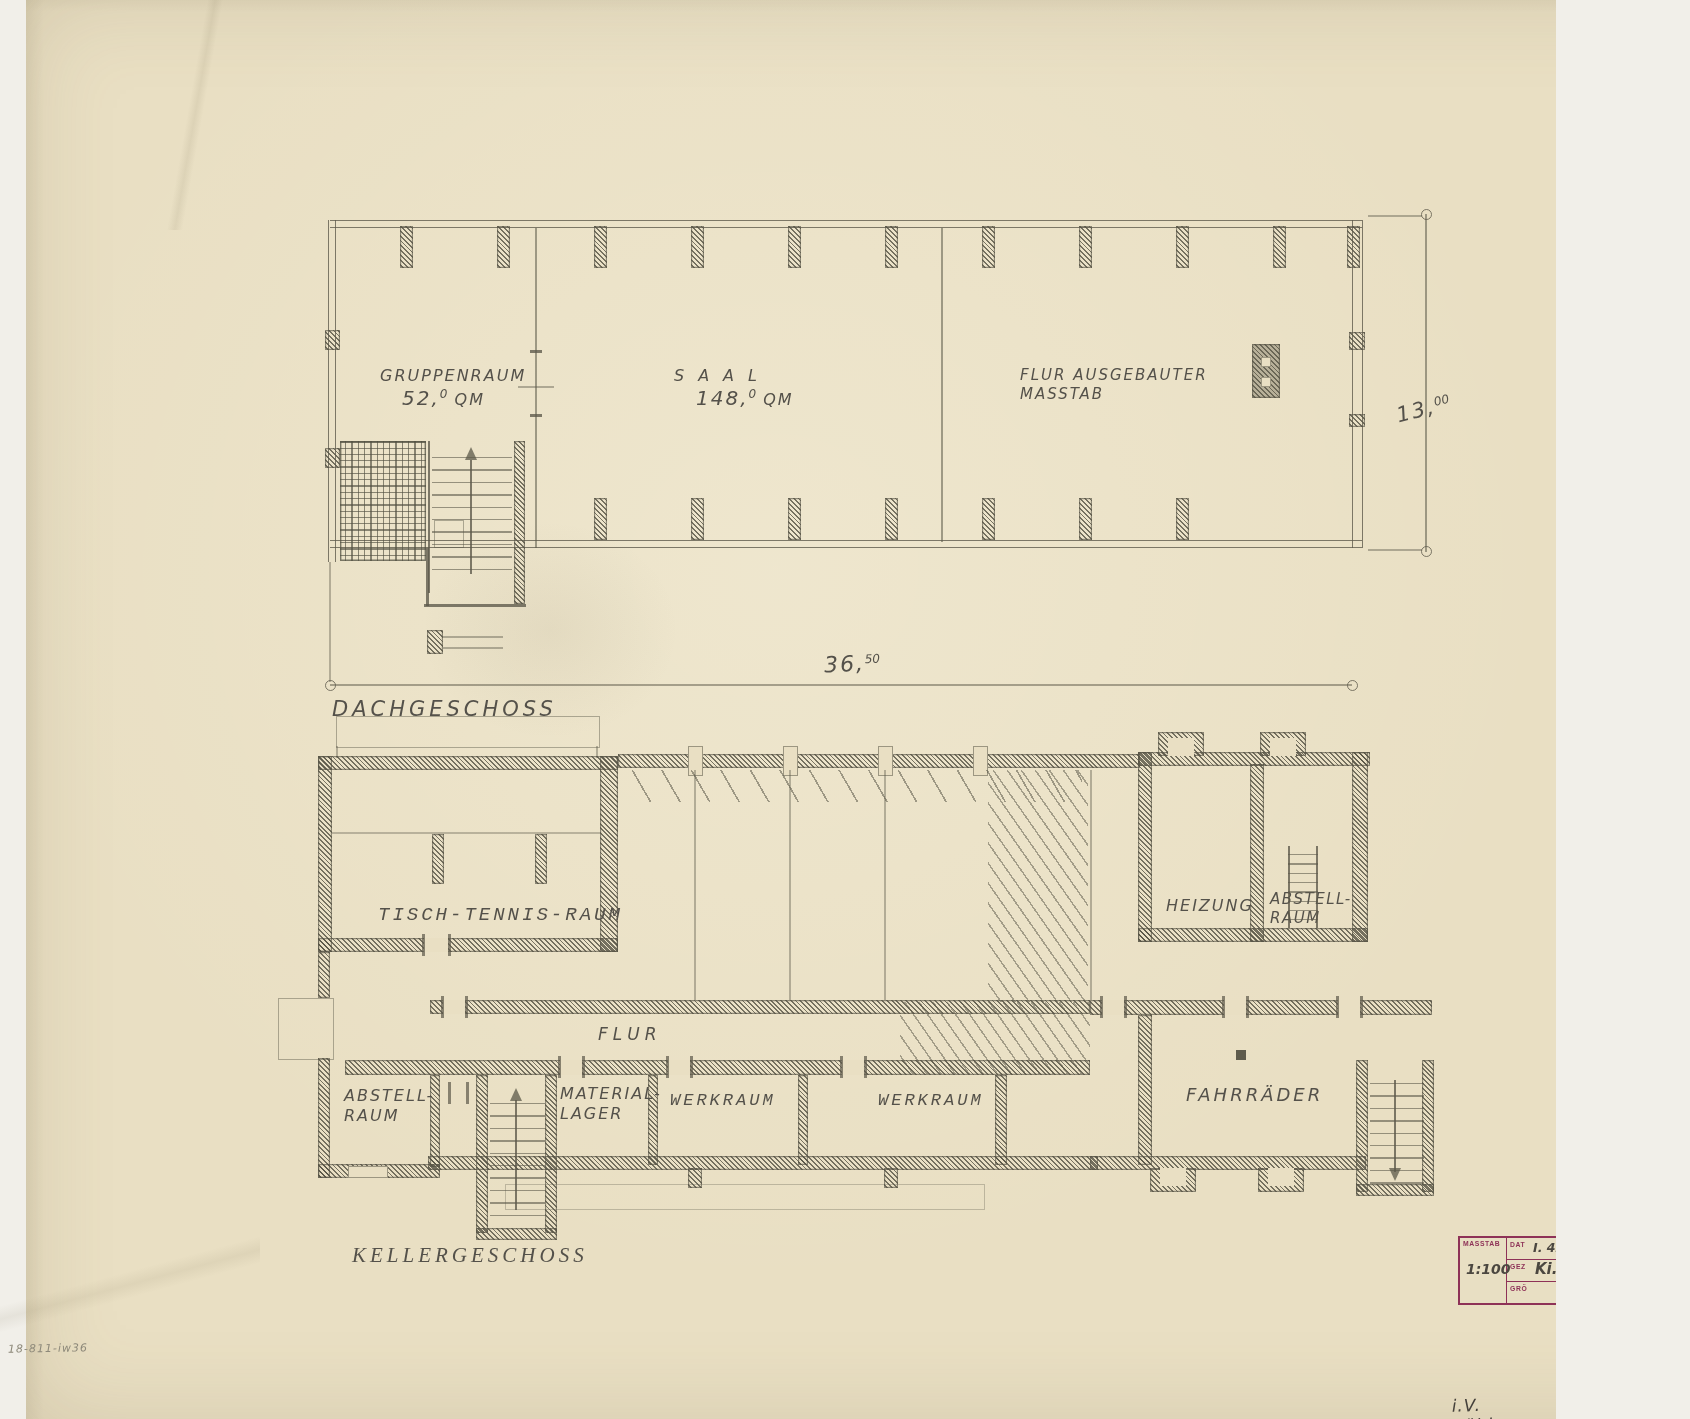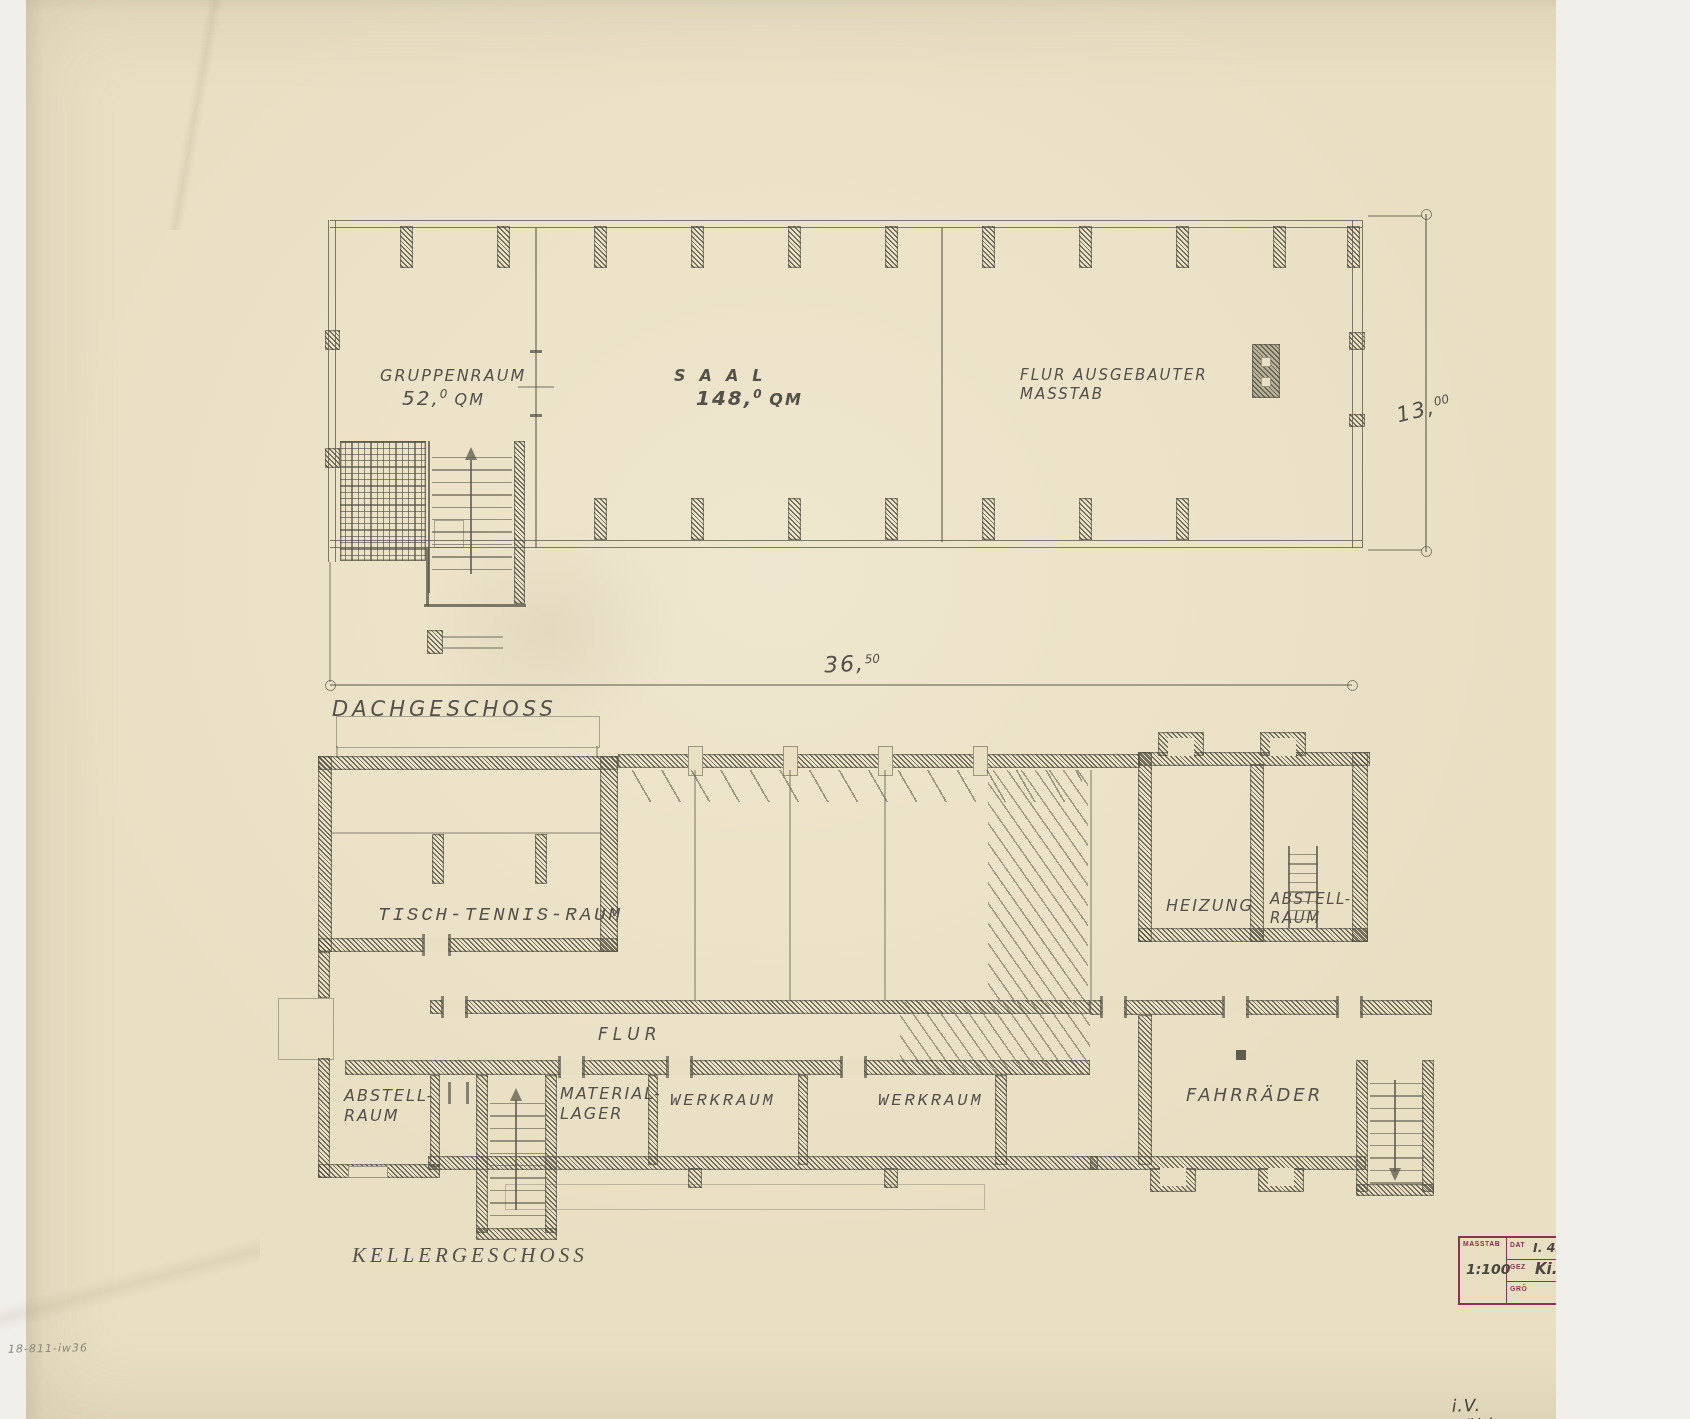--- a/index.html
+++ b/index.html
@@ -115,21 +115,21 @@
   <div class="vline" style="left:426px;top:548px;width:3px;height:58px;"></div>
   <div class="hline" style="left:424px;top:604px;width:102px;height:3px;"></div>
   <div class="wall-h" style="left:427px;top:630px;width:16px;height:24px;"></div>
   <div class="hline" style="left:443px;top:636px;width:60px;height:2px;opacity:.55;"></div>
   <div class="hline" style="left:443px;top:647px;width:60px;height:2px;opacity:.55;"></div>
 
   <div class="lbl rm" style="left:380px;top:366px;">
     <span>GRUPPENRAUM</span><br>
     <span class="num" style="margin-left:22px;"><span>52,</span><span class="sup">0</span><span class="rm"> QM</span></span>
   </div>
-  <div class="lbl rm" style="left:674px;top:366px;letter-spacing:14px;font-weight:bold;">
+  <div class="lbl rm" style="left:674px;top:366px;letter-spacing:14px;">
     <span>SAAL</span><br>
     <span class="num" style="letter-spacing:2px;margin-left:22px;"><span>148,</span><span class="sup">0</span><span class="rm"> QM</span></span>
   </div>
   <div class="lbl rm" style="left:1020px;top:366px;font-size:15px;">
     <span>FLUR AUSGEBAUTER</span><br>
     <span>MASSTAB</span>
   </div>
 
   <div class="hline" style="left:1368px;top:215px;width:54px;height:2px;opacity:.55;"></div>
   <div class="hline" style="left:1368px;top:549px;width:54px;height:2px;opacity:.55;"></div>

